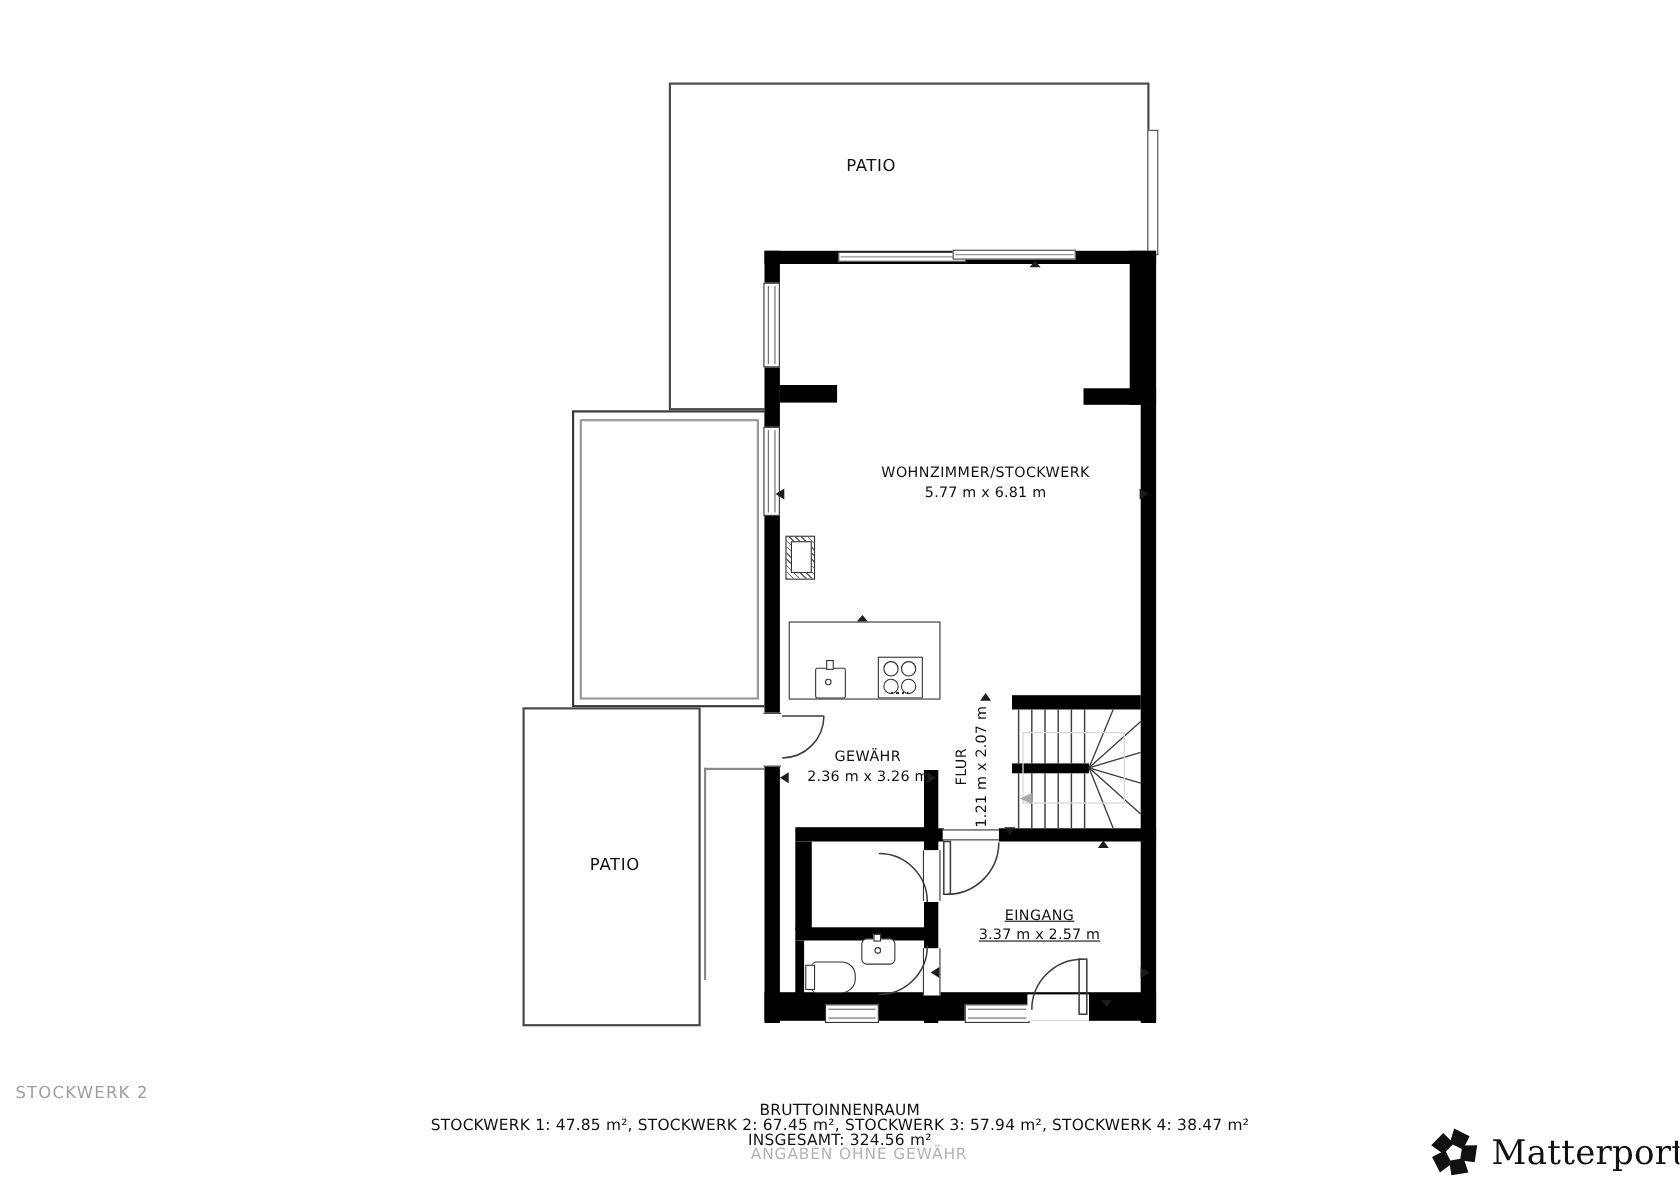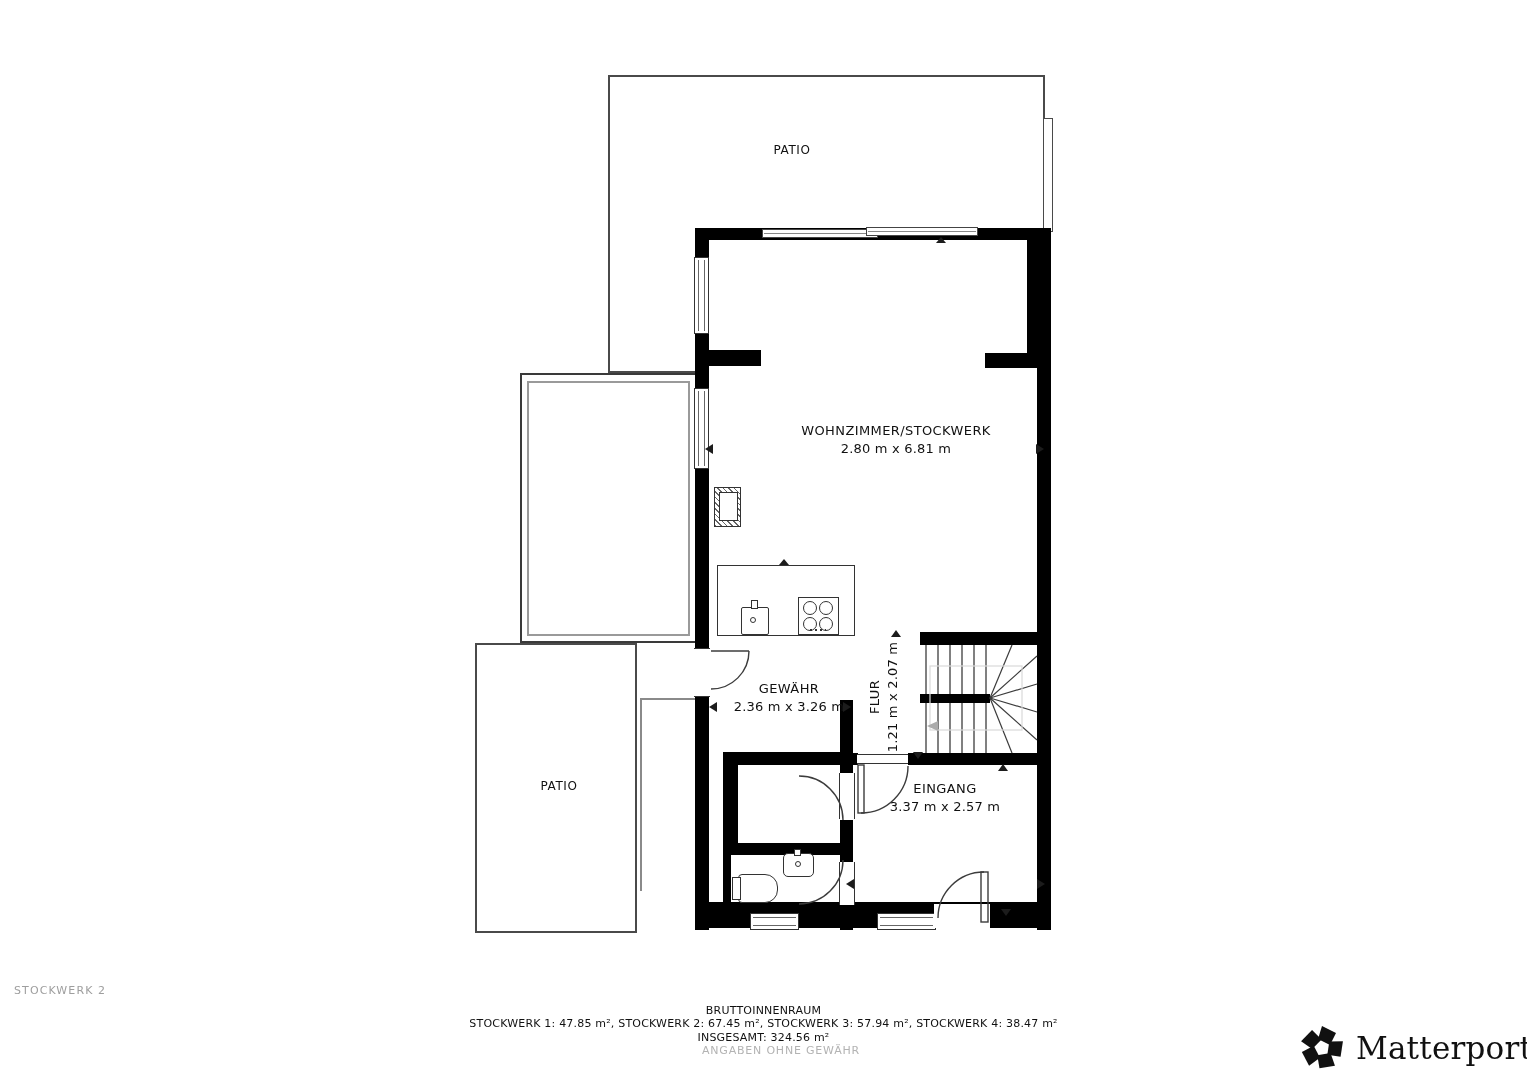--- a/index.html
+++ b/index.html
@@ -31,26 +31,26 @@
   .round{border-radius:50%;}
   .hatch{position:absolute;border:1px solid #333;z-index:5;
          background:repeating-linear-gradient(45deg,#666 0 1px,#fff 1px 4px);}
   .hatch-core{position:absolute;background:#fff;border:1px solid #333;}
   svg.overlay{position:absolute;left:0;top:0;z-index:5;pointer-events:none;}
   
   .room-label{position:absolute;transform:translate(-50%,-50%);text-align:center;color:#111;
               font-size:13px;line-height:18px;letter-spacing:.4px;white-space:nowrap;z-index:6;}
   .room-label .dims{letter-spacing:.2px;}
   .rot{transform:translate(-50%,-50%) rotate(-90deg);}
-  .area-label{position:absolute;transform:translate(-50%,-50%);color:#111;font-size:12px;
+  .area-label{position:absolute;transform:translate(-50%,-50%);color:#111;font-size:15px;
               letter-spacing:.6px;white-space:nowrap;z-index:6;}
-  .level-label{position:absolute;color:#9e9e9e;font-size:11px;letter-spacing:1.1px;z-index:6;}
+  .level-label{position:absolute;color:#9e9e9e;font-size:15px;letter-spacing:1.1px;z-index:6;}
   
   .footer{position:absolute;left:0;width:100%;text-align:center;color:#111;
-          font-size:11px;line-height:13.4px;letter-spacing:.2px;z-index:6;}
+          font-size:14px;line-height:13.4px;letter-spacing:.2px;z-index:6;}
   .footer .disclaimer{color:#b3b3b3;letter-spacing:.8px;padding-left:35px;}
   
   .logo{position:absolute;display:flex;align-items:center;z-index:6;}
   .logo-text{font-family:"DejaVu Serif","Liberation Serif",serif;font-size:31px;color:#111;
              margin-left:10px;letter-spacing:.2px;}
 </style>
 </head>
 <body>
 
 <div id="canvas">
@@ -176,31 +176,31 @@
       <polygon points="846,884 854,879 854,889"></polygon>
         <polygon points="1045,884 1037,879 1037,889"></polygon>
       <polygon points="1003,764 998,771 1008,771"></polygon>
         <polygon points="1006,916 1001,909 1011,909"></polygon>
       <polygon points="784,559 779,565 789,565"></polygon>
     </g>
   </svg>
 
   <div class="room-label" style="left:896px;top:440px;">
     <div>WOHNZIMMER/STOCKWERK</div>
-    <div class="dims">2.80 m x 6.81 m</div>
+    <div class="dims">5.77 m x 6.81 m</div>
   </div>
   <div class="room-label" style="left:789px;top:698px;">
     <div>GEWÄHR</div>
     <div class="dims">2.36 m x 3.26 m</div>
   </div>
   <div class="room-label rot" style="left:884px;top:697px;">
     <div>FLUR</div>
     <div class="dims">1.21 m x 2.07 m</div>
   </div>
-  <div class="room-label" style="left:945px;top:798px;">
+  <div class="room-label" style="left:945px;top:842px;text-decoration:underline;">
     <div>EINGANG</div>
     <div class="dims">3.37 m x 2.57 m</div>
   </div>
 
   <div class="level-label" style="left:14px;top:984px;">STOCKWERK 2</div>
 
   <div class="footer" style="top:1004px;">
     <div>BRUTTOINNENRAUM</div>
     <div>STOCKWERK 1: 47.85 m², STOCKWERK 2: 67.45 m², STOCKWERK 3: 57.94 m², STOCKWERK 4: 38.47 m²</div>
     <div>INSGESAMT: 324.56 m²</div>

